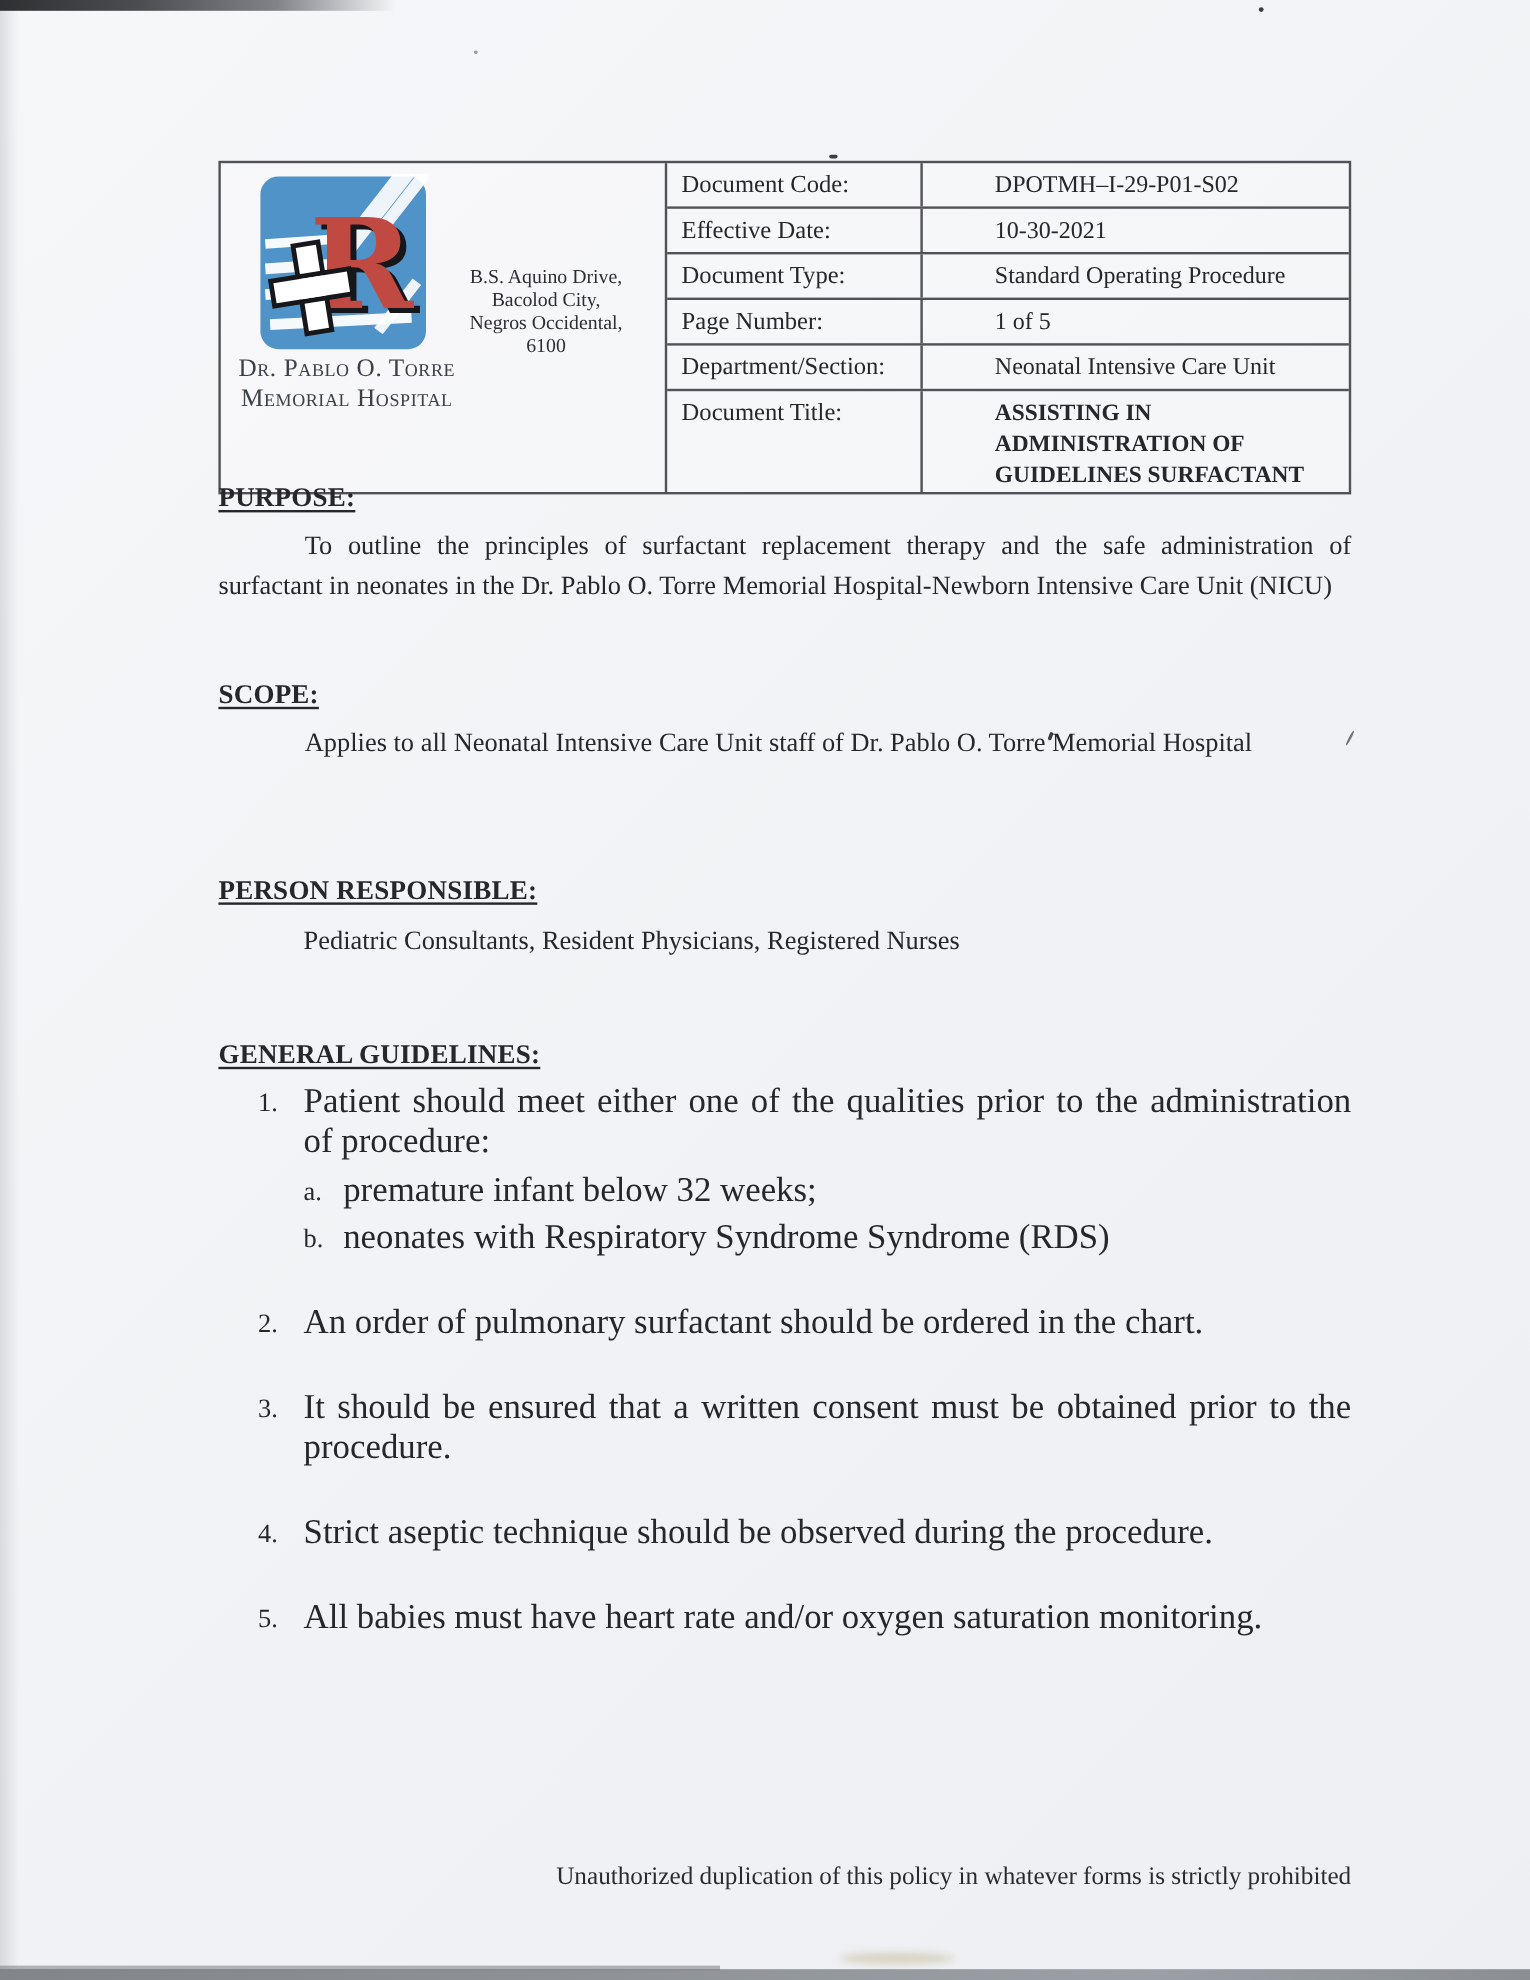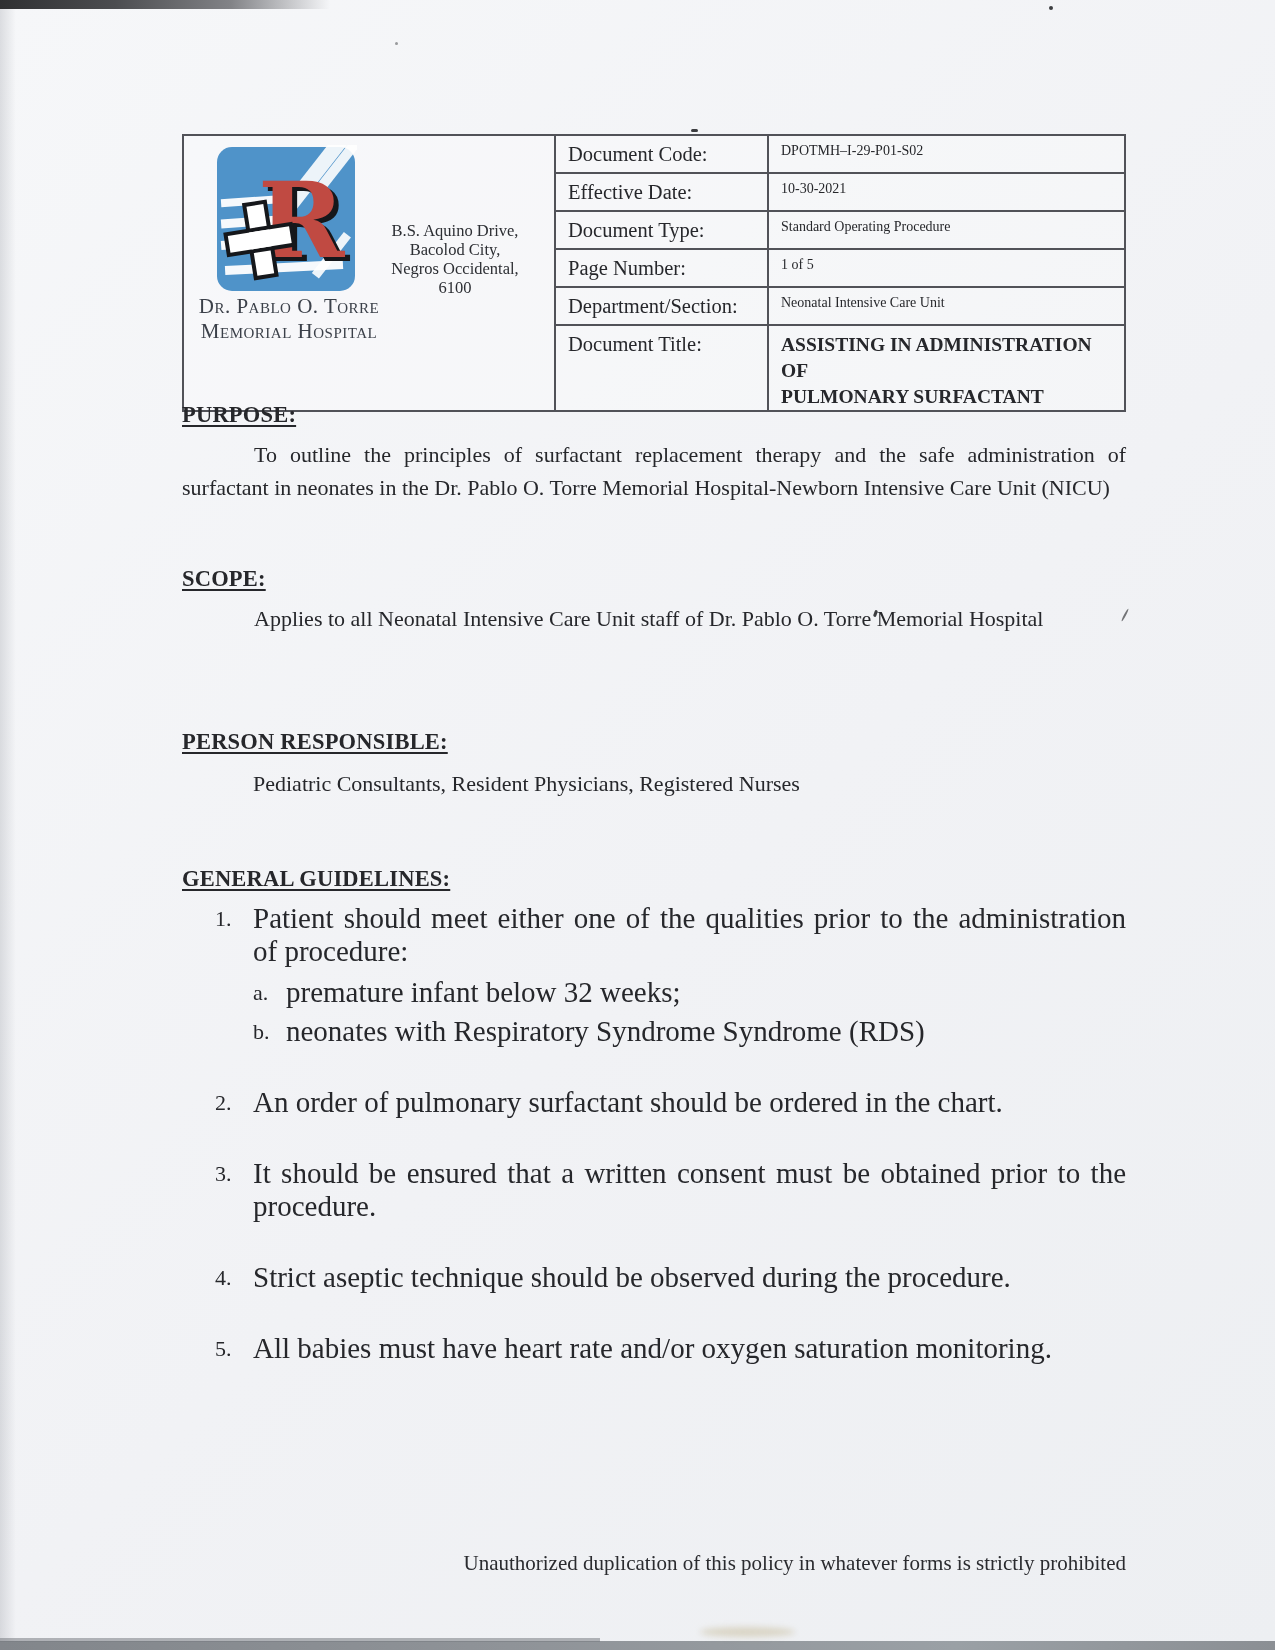--- a/index.html
+++ b/index.html
@@ -31,25 +31,25 @@
     display:flex;border:2px solid #515258;box-sizing:border-box;
     background:rgba(255,255,255,.25);
   }
   .logo-cell{width:372px;border-right:2px solid #515258;position:relative;box-sizing:border-box;}
   .logo-art{position:absolute;left:31px;top:9px;}
   .hospital-name{position:absolute;left:2px;top:158px;width:206px;text-align:center;
     font-variant:small-caps;font-size:21px;line-height:25px;letter-spacing:.5px;color:#3b4049;}
   .hospital-address{position:absolute;left:196px;top:85px;width:150px;text-align:center;
     font-size:16.5px;line-height:19px;color:#2c2e33;}
   .meta{flex:1;display:flex;flex-direction:column;}
-  .meta-row{display:flex;border-bottom:2px solid #515258;height:38px;box-sizing:border-box;}
+  .meta-row{display:flex;border-bottom:2px solid #515258;height:38px;box-sizing:border-box;gap:48px;}
   .meta-row:last-child{border-bottom:none;flex:1;min-height:58px;}
   .meta-label{width:213px;border-right:2px solid #515258;box-sizing:border-box;
     padding:7px 8px 0 12px;font-size:20.5px;}
-  .meta-value{flex:1;padding:7px 8px 0 12px;font-size:14px;}
+  .meta-value{flex:1;padding:7px 8px 0 12px;font-size:20px;}
   .meta-value.bold{font-weight:700;font-size:19.5px;line-height:26px;padding-top:6px;}
   
   .content{position:absolute;left:182px;top:400px;width:944px;}
   .sec-heading{font-size:22.5px;font-weight:700;line-height:30px;letter-spacing:.2px;
     text-decoration:underline;text-decoration-thickness:2px;text-underline-offset:3px;margin:0;}
   .sec-heading.scope{margin-top:60px;text-decoration:underline;}
   .sec-heading.person{margin-top:92px;}
   .sec-heading.guidelines{margin-top:64px;}
   .para{font-size:22px;line-height:33px;text-align:justify;margin:8px 0 0 0;text-indent:72px;}
   .plain-line{font-size:22px;line-height:33px;margin:10px 0 0 0;padding-left:71px;}
@@ -133,21 +133,21 @@
         <div class="meta-value">1 of 5</div>
       </div>
       <div class="meta-row">
         <div class="meta-label">Department/Section:</div>
         <div class="meta-value">Neonatal Intensive Care Unit</div>
       </div>
       <div class="meta-row">
         <div class="meta-label">Document Title:</div>
         <div class="meta-value bold">
           <div>ASSISTING IN ADMINISTRATION OF</div>
-          <div>PULMONARY SURFACTANT</div>
+          <div>GUIDELINES SURFACTANT</div>
         </div>
       </div>
     </div>
   </div>
 
   <div class="content">
 
     <h2 class="sec-heading">PURPOSE:</h2>
     <p class="para">To outline the principles of surfactant replacement therapy and the safe administration of surfactant in neonates in the Dr. Pablo O. Torre Memorial Hospital-Newborn Intensive Care Unit (NICU)</p>
 

